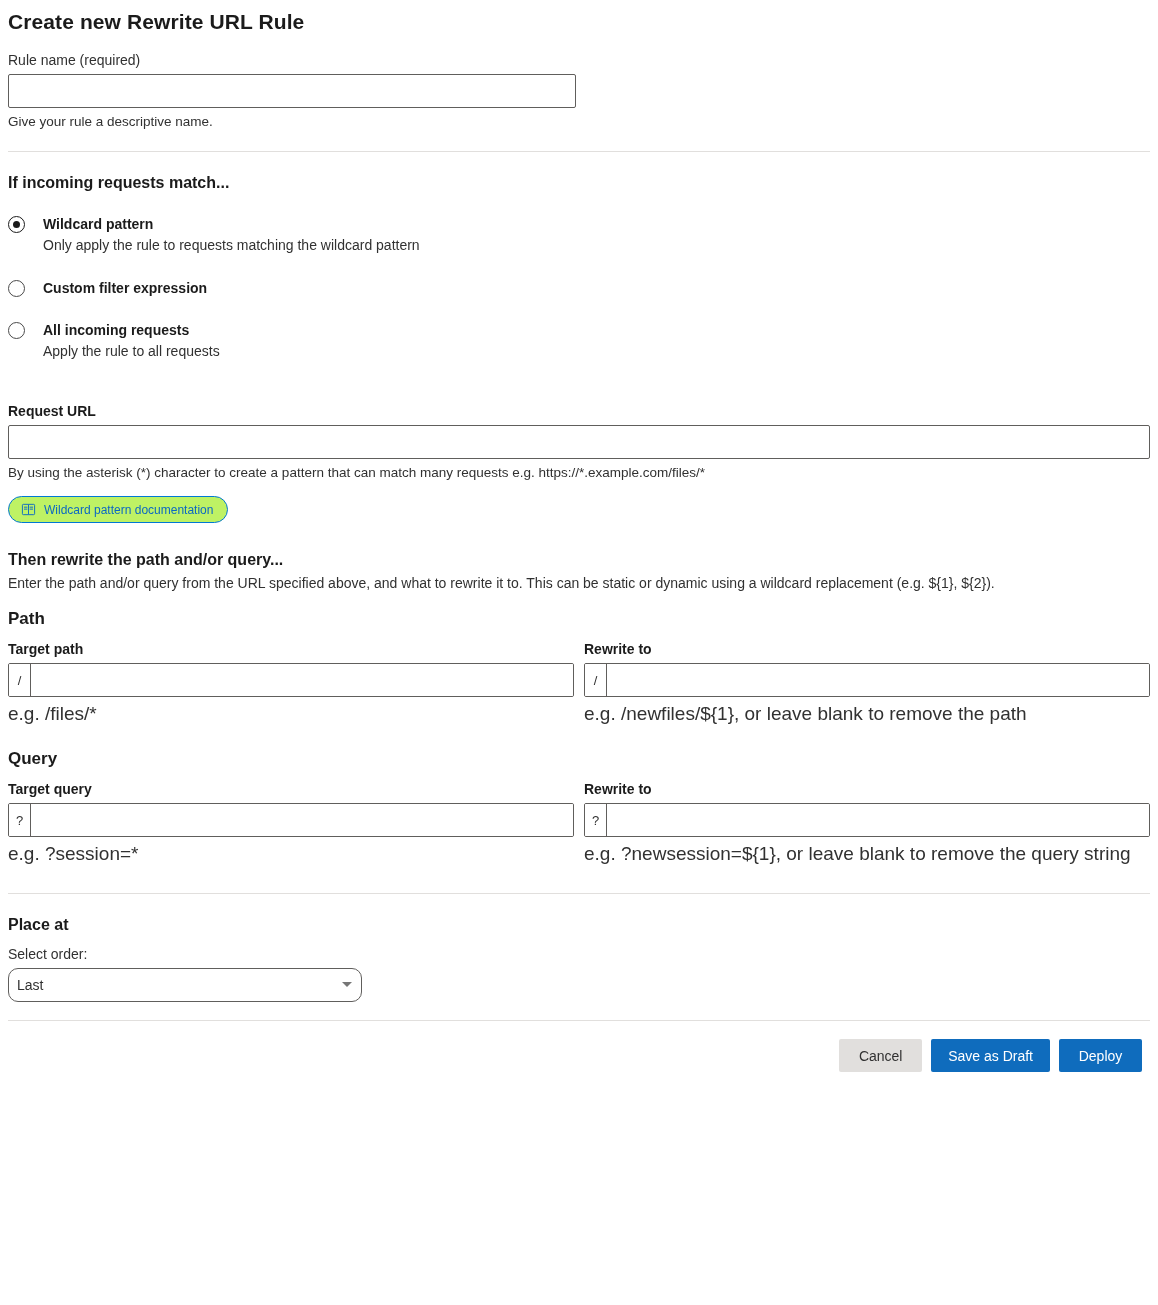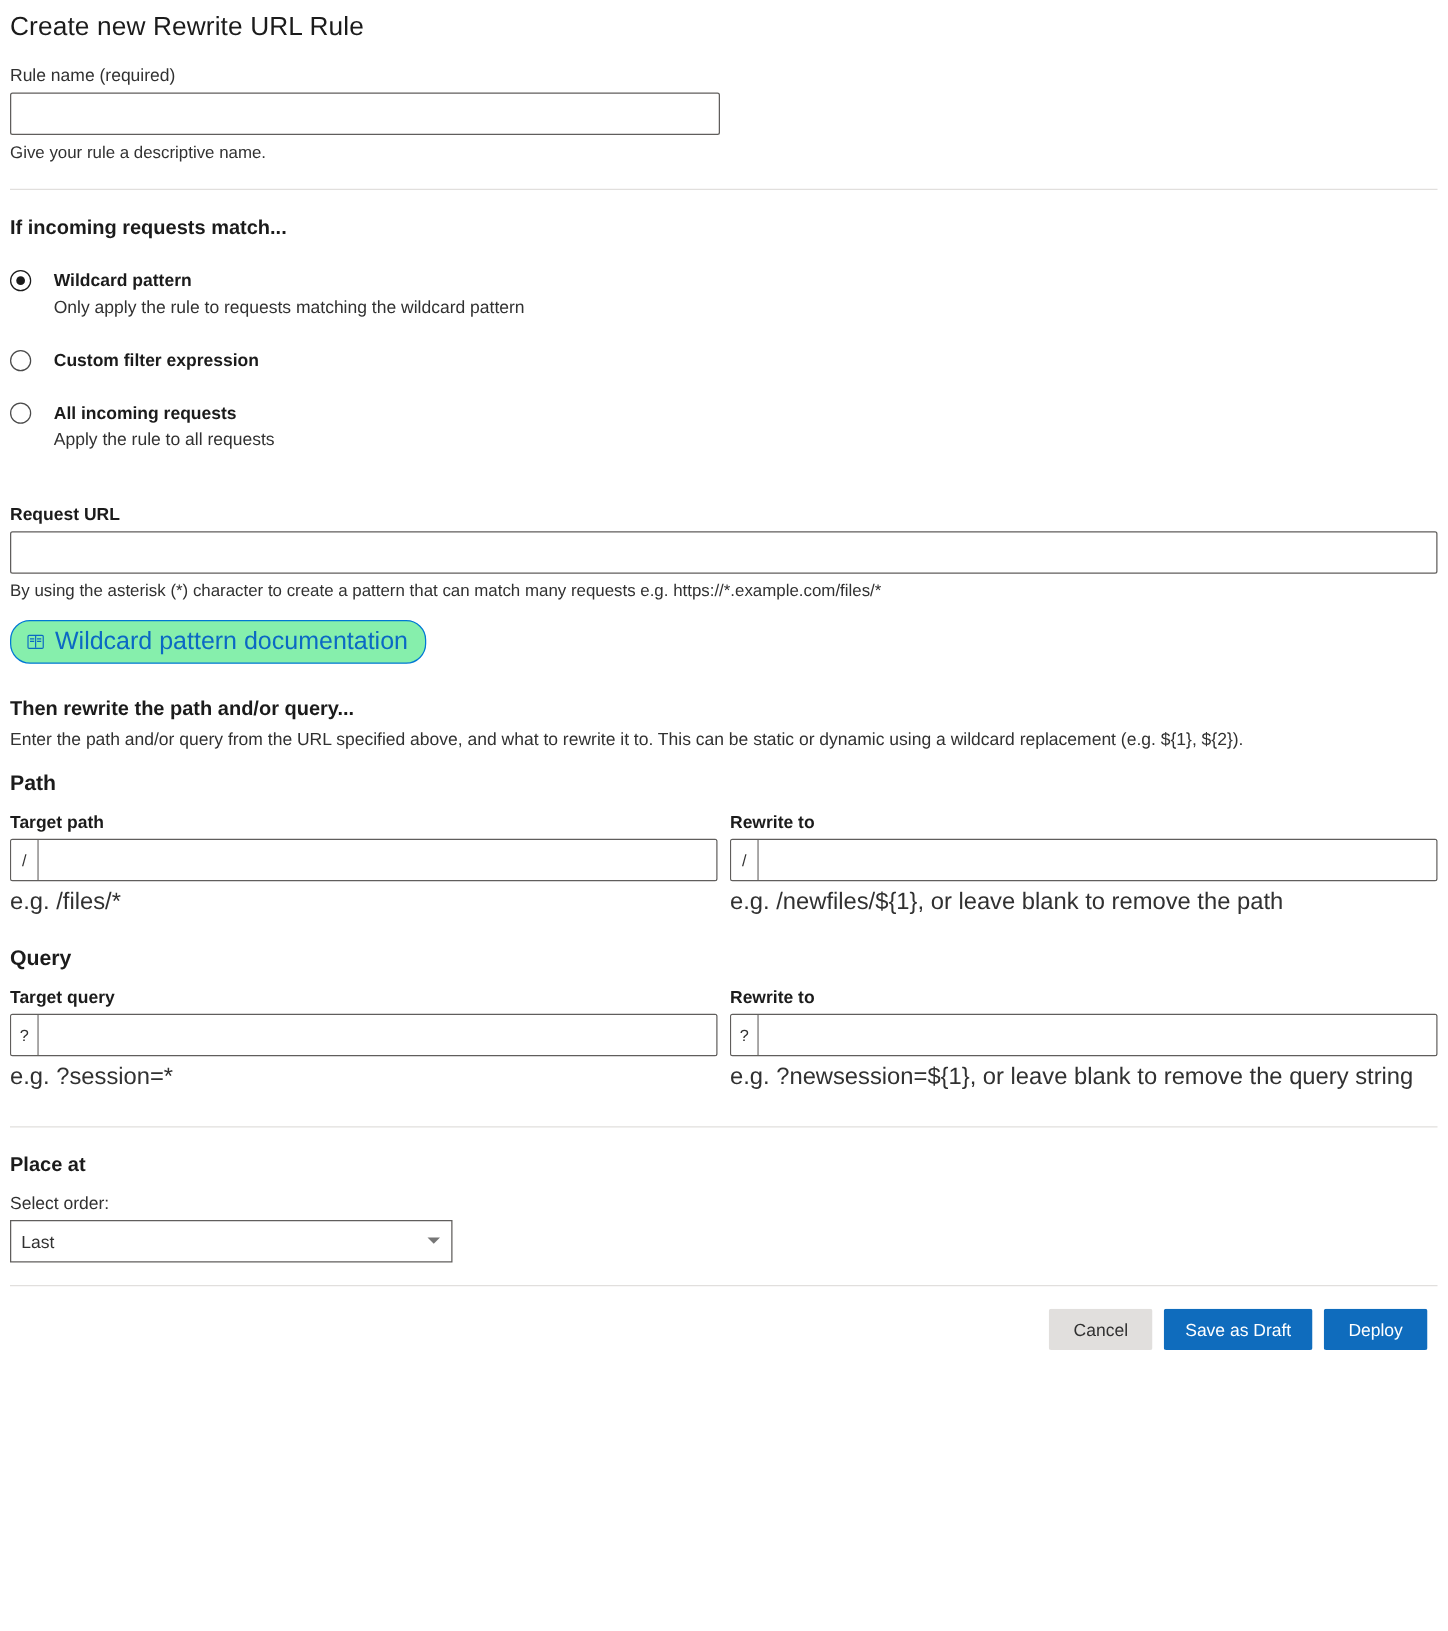--- a/index.html
+++ b/index.html
@@ -14,21 +14,21 @@
     width: 1158px;
     min-height: 1305px;
     position: relative;
   }
   .page {
     padding: 0 8px;
     width: 1158px;
   }
   h1.page-title {
     font-size: 21px;
-    font-weight: normal;
+    font-weight: bold;
     margin: 10px 0 18px 0;
     color: #1b1b1b;
     letter-spacing: 0.1px;
   }
   .field-label {
     font-size: 14px;
     color: #313131;
     margin-bottom: 6px;
   }
   .text-input {
@@ -105,22 +105,22 @@
   }
   .full-input { width: 1142px; }
   .doc-link {
     display: inline-flex;
     align-items: center;
     gap: 8px;
     border: 1px solid #0078d4;
     border-radius: 16px;
     padding: 5px 14px 5px 12px;
     color: #0b68c4;
-    font-size: 20px;
-    background: #86efac;
+    font-size: 12px;
+    background: #bef264;
     cursor: pointer;
     margin-top: 16px;
   }
   .doc-link svg { display: block; }
   h3.sub-title {
     font-size: 16px;
     font-weight: bold;
     color: #1b1b1b;
     margin: 28px 0 6px 0;
   }
@@ -175,21 +175,21 @@
   }
   .select-wrap {
     position: relative;
     width: 354px;
     height: 34px;
   }
   select.order-select {
     width: 100%;
     height: 34px;
     border: 1px solid #605e5c;
-    border-radius: 0;
+    border-radius: 10px;
     background: #fff;
     font-size: 14px;
     font-family: "Liberation Sans", sans-serif;
     color: #313131;
     padding: 4px 28px 4px 8px;
     appearance: none;
     -webkit-appearance: none;
     outline: none;
   }
   .select-arrow {

